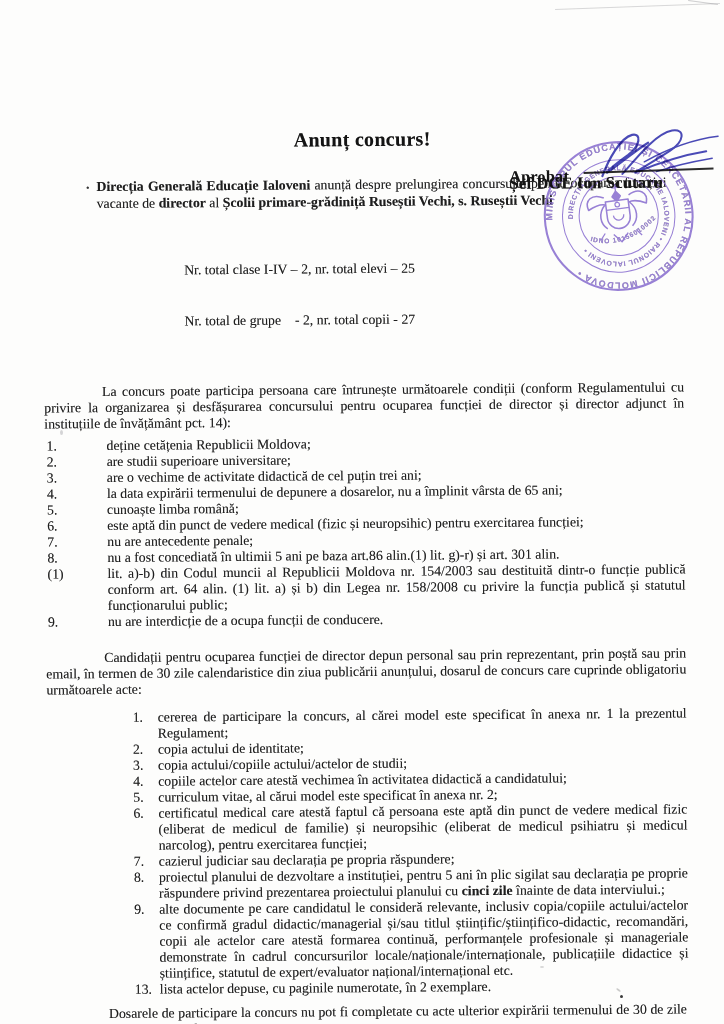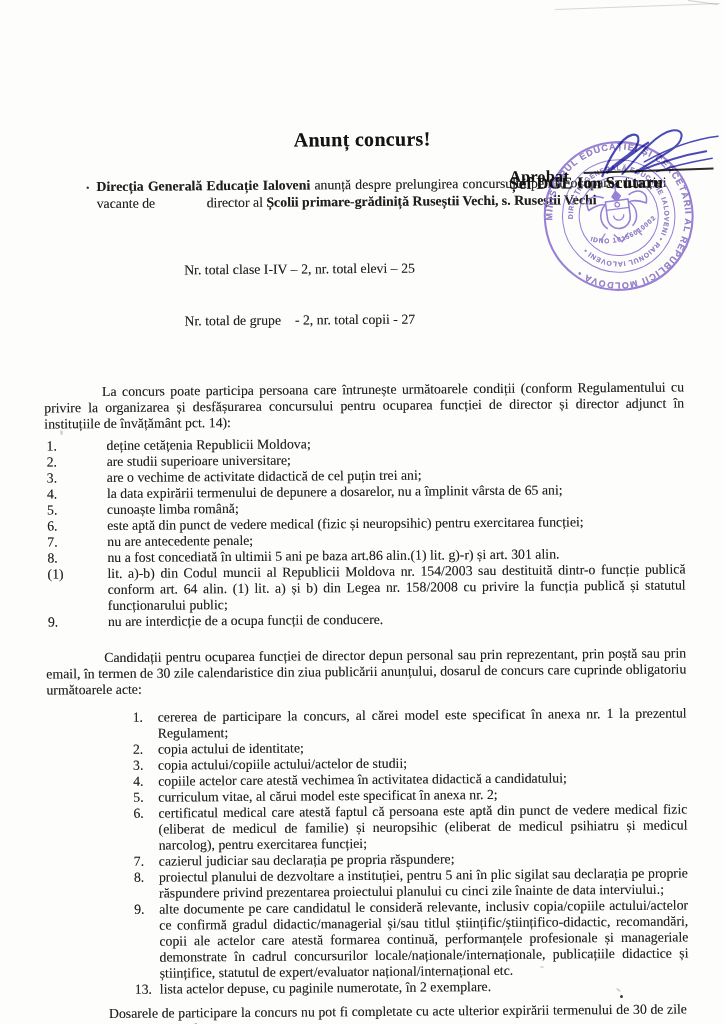--- a/index.html
+++ b/index.html
@@ -102,21 +102,21 @@
           <path d="M56,36 C78,24 104,14 130,11" stroke-width="1.5"></path>
           <path d="M68,46 C86,40 106,36 124,33" stroke-width="1.3"></path>
         </g>
       </svg>
     </div>
 
     <div class="title">Anunț concurs!</div>
 
     <div class="intro">
       <span class="intro-bullet">·</span>
-      <span><span style="font-weight: bold;">Direcția Generală Educație Ialoveni</span><span> anunță despre prelungirea concursului pentru ocuparea funcției vacante de </span><span style="font-weight: normal; margin-left: 48px;">director</span><span> al </span><span style="font-weight: bold;">Școlii primare-grădiniță Ruseștii Vechi,  s. Ruseștii Vechi</span></span>
+      <span><span style="font-weight: bold;">Direcția Generală Educație Ialoveni</span><span> anunță despre prelungirea concursului pentru ocuparea funcției vacante de </span><span style="font-weight: bold;">director</span><span> al </span><span style="font-weight: bold;">Școlii primare-grădiniță Ruseștii Vechi,  s. Ruseștii Vechi</span></span>
     </div>
 
     <div class="stats">
       <div>Nr. total clase I-IV – 2, nr. total elevi – 25</div>
       <div>Nr. total de grupe    - 2, nr. total copii - 27</div>
     </div>
 
     <div class="para"><span class="indent"></span><span>La concurs poate participa persoana care întrunește următoarele condiții (conform Regulamentului cu privire la organizarea și desfășurarea concursului pentru ocuparea funcției de director și director adjunct în instituțiile de învățământ pct. 14):</span></div>
 
     <div class="cond-list">
@@ -135,21 +135,21 @@
     <div class="para"><span class="indent"></span><span>Candidații pentru ocuparea funcției de director depun personal sau prin reprezentant, prin poștă sau prin email, în termen de 30 zile calendaristice din ziua publicării anunțului, dosarul de concurs care cuprinde obligatoriu următoarele acte:</span></div>
 
     <div class="doss-list">
       <div class="li"><span class="num">1.</span><span>cererea de participare la concurs, al cărei model este specificat în anexa nr. 1 la prezentul Regulament;</span></div>
       <div class="li"><span class="num">2.</span><span>copia actului de identitate;</span></div>
       <div class="li"><span class="num">3.</span><span>copia actului/copiile actului/actelor de studii;</span></div>
       <div class="li"><span class="num">4.</span><span>copiile actelor care atestă vechimea în activitatea didactică a candidatului;</span></div>
       <div class="li"><span class="num">5.</span><span>curriculum vitae, al cărui model este specificat în anexa nr. 2;</span></div>
       <div class="li"><span class="num">6.</span><span>certificatul medical care atestă faptul că persoana este aptă din punct de vedere medical fizic (eliberat de medicul de familie) și neuropsihic (eliberat de medicul psihiatru și medicul narcolog), pentru exercitarea funcției;</span></div>
       <div class="li"><span class="num">7.</span><span>cazierul judiciar sau declarația pe propria răspundere;</span></div>
-      <div class="li"><span class="num">8.</span><span><span>proiectul planului de dezvoltare a instituției, pentru 5 ani în plic sigilat sau declarația pe proprie răspundere privind prezentarea proiectului planului cu </span><span style="font-weight: normal;">cinci zile</span><span> înainte de data interviului.;</span></span></div>
+      <div class="li"><span class="num">8.</span><span><span>proiectul planului de dezvoltare a instituției, pentru 5 ani în plic sigilat sau declarația pe proprie răspundere privind prezentarea proiectului planului cu </span><span style="font-weight: bold;">cinci zile</span><span> înainte de data interviului.;</span></span></div>
       <div class="li"><span class="num">9.</span><span>alte documente pe care candidatul le consideră relevante, inclusiv copia/copiile actului/actelor ce confirmă gradul didactic/managerial și/sau titlul științific/științifico-didactic, recomandări, copii ale actelor care atestă formarea continuă, performanțele profesionale și manageriale demonstrate în cadrul concursurilor locale/naționale/internaționale, publicațiile didactice și științifice, statutul de expert/evaluator național/internațional etc.</span></div>
       <div class="li"><span class="num">13.</span><span>lista actelor depuse, cu paginile numerotate, în 2 exemplare.</span></div>
     </div>
 
     <div class="closing"><span class="indent"></span><span>Dosarele de participare la concurs nu pot fi completate cu acte ulterior expirării termenului de 30 de zile din ziua publicării anunțului.</span></div>
 
   </div>
 
   <span class="speck sp1"></span>
   <span class="speck sp2"></span>

